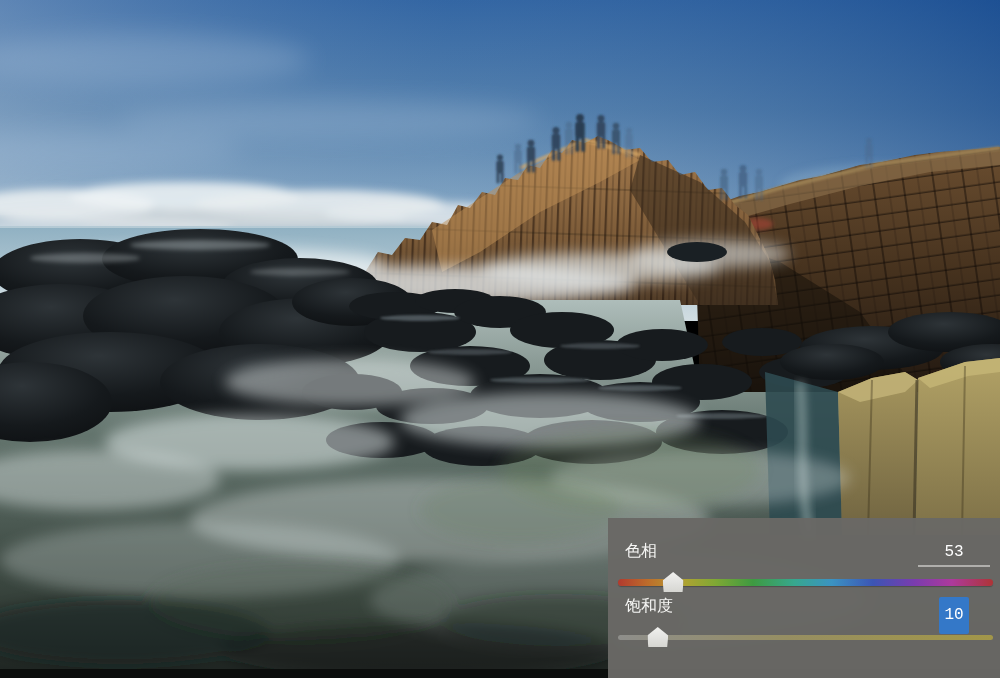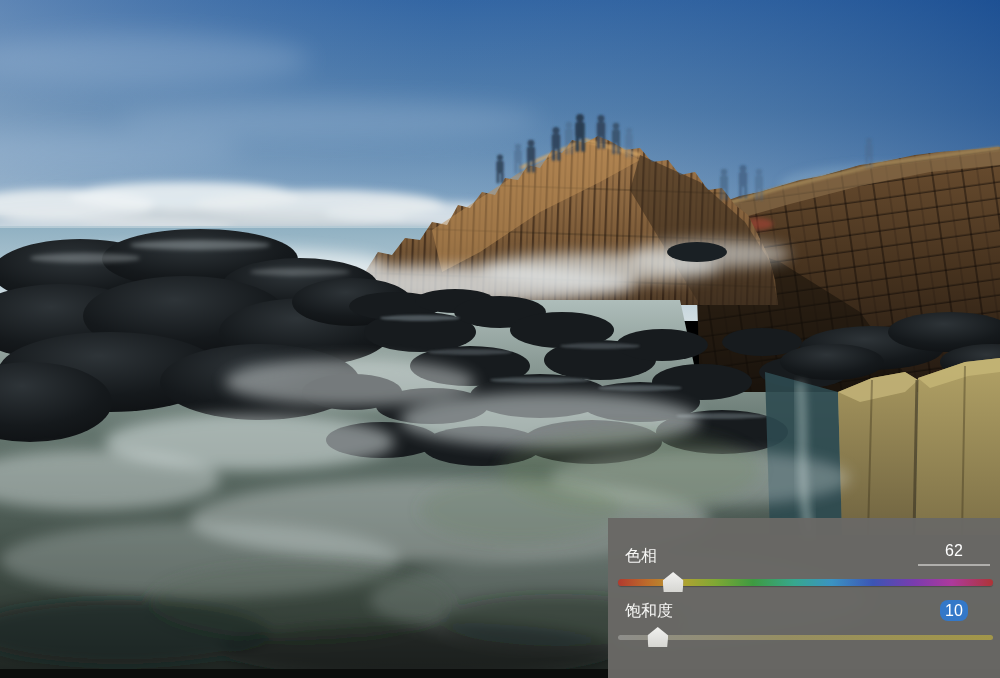--- a/index.html
+++ b/index.html
@@ -14,34 +14,34 @@
     position:absolute;left:608px;top:518px;width:392px;height:160px;
     background:rgba(105,104,101,0.97);
     color:#f4f4f2;box-sizing:border-box;
     padding:11px 10px 0 17px;
   }
   .panel-title{
     text-align:center;font-size:15px;font-weight:500;line-height:20px;
     letter-spacing:1px;color:#fbfbf9;
   }
   .row{
-    display:flex;justify-content:space-between;align-items:flex-end;
-    margin-top:13px;height:24px;
+    display:flex;justify-content:space-between;align-items:flex-start;
+    margin-top:13px;height:24px;font-family:Liberation Mono, monospace;
   }
   .row2{margin-top:5px;}
   .ctl-label{font-size:16px;line-height:20px;color:#f6f6f4;}
   .ctl-value{
     width:72px;text-align:center;font-size:16px;line-height:20px;color:#ffffff;
   }
   .ctl-value.underlined{
     border-bottom:2px solid rgba(235,235,232,0.55);
     padding-bottom:3px;
   }
   .ctl-value .hl{
-    display:inline-block;padding:1px 5px;border-radius:8px;line-height:19px;
+    display:inline-block;padding:9px 5px;border-radius:2px;line-height:19px;
   }
   .slider{position:relative;height:20px;margin:6px 0 0 -7px;width:375px;}
   .track{
     position:absolute;left:0;right:0;top:7px;border-radius:4px;
   }
   .hue-track{
     height:7px;
     background:linear-gradient(90deg,#b23a2e 0%,#bd6d2b 8%,#b3a232 17%,#7fa834 26%,
       #3e9a41 36%,#37a78e 47%,#3b93c2 57%,#3c55b5 68%,#7a3cae 79%,#ad3a9c 89%,#ae3436 100%);
     box-shadow:0 1px 1px rgba(0,0,0,0.25);
@@ -302,21 +302,21 @@
       <ellipse cx="560" cy="620" rx="120" ry="26" fill="#15231f" opacity="0.4"></ellipse>
     </g>
 
     <rect x="0" y="669" width="1000" height="9" fill="#0a0c0b" opacity="0.92"></rect>
   </svg>
 
   <div class="panel" style="background: rgba(105, 104, 101, 0.97);">
 
     <div class="row">
       <span class="ctl-label">色相</span>
-      <span class="ctl-value underlined">62</span>
+      <span class="ctl-value underlined">53</span>
     </div>
     <div class="slider">
       <div class="track hue-track"></div>
       <div class="thumb" style="left: 14.7%;"></div>
     </div>
 
     <div class="row row2">
       <span class="ctl-label">饱和度</span>
       <span class="ctl-value"><span class="hl" style="background: rgb(52, 120, 200);">10</span></span>
     </div>

